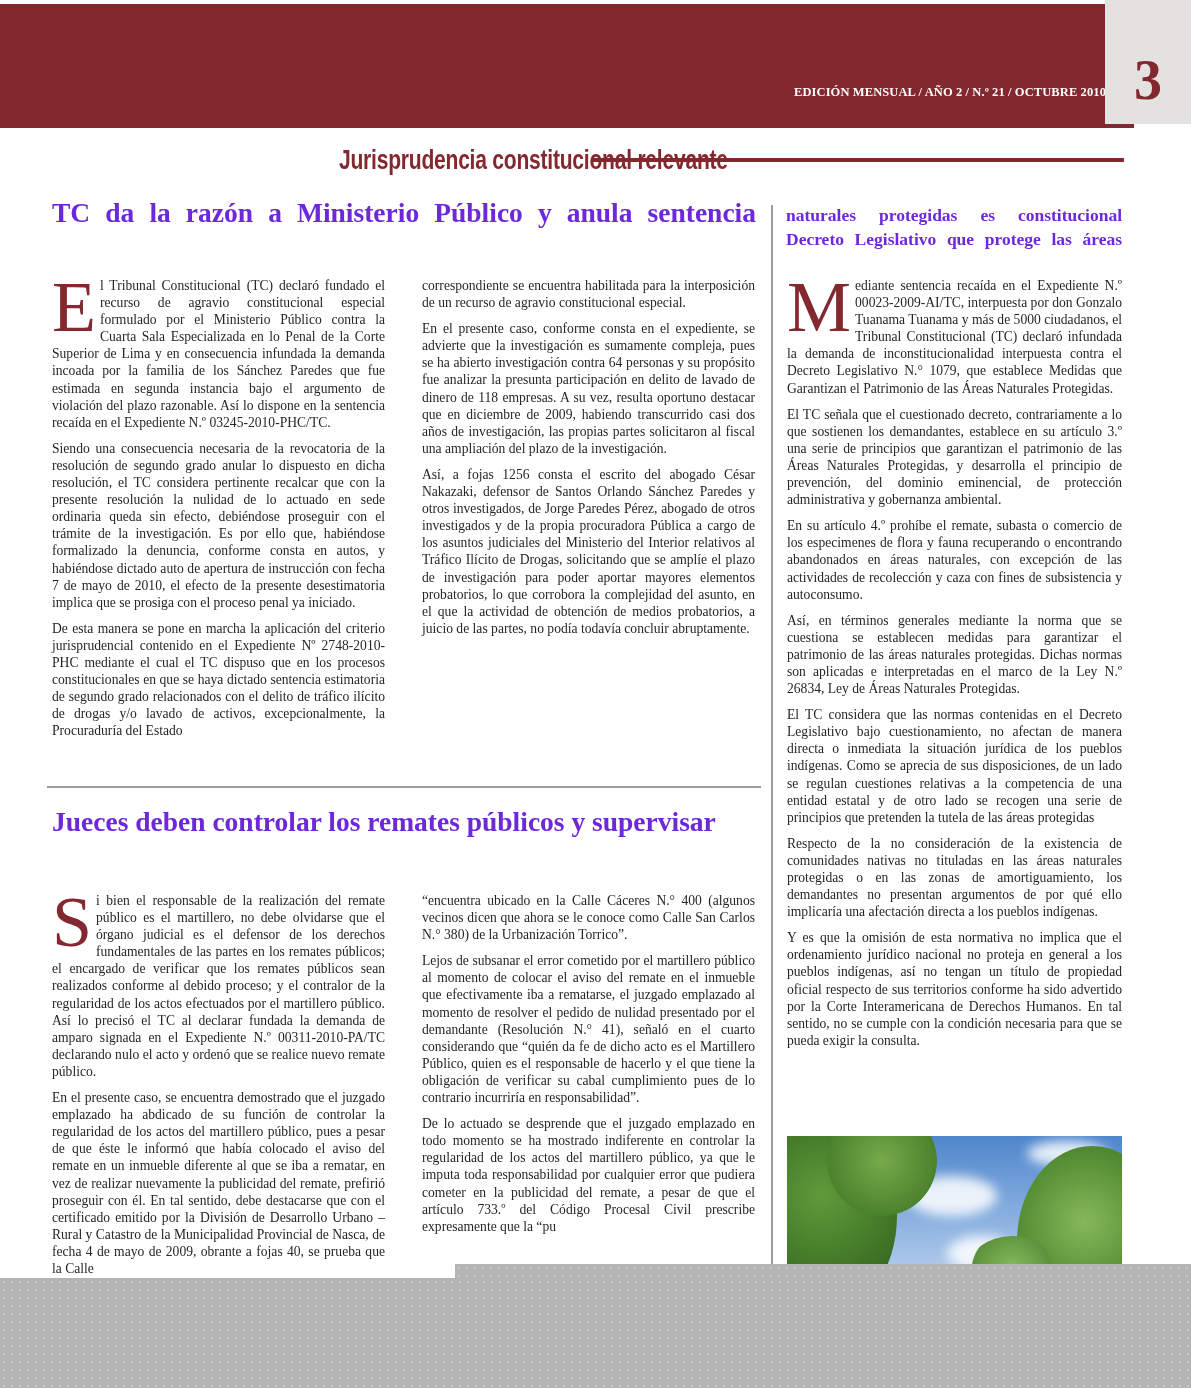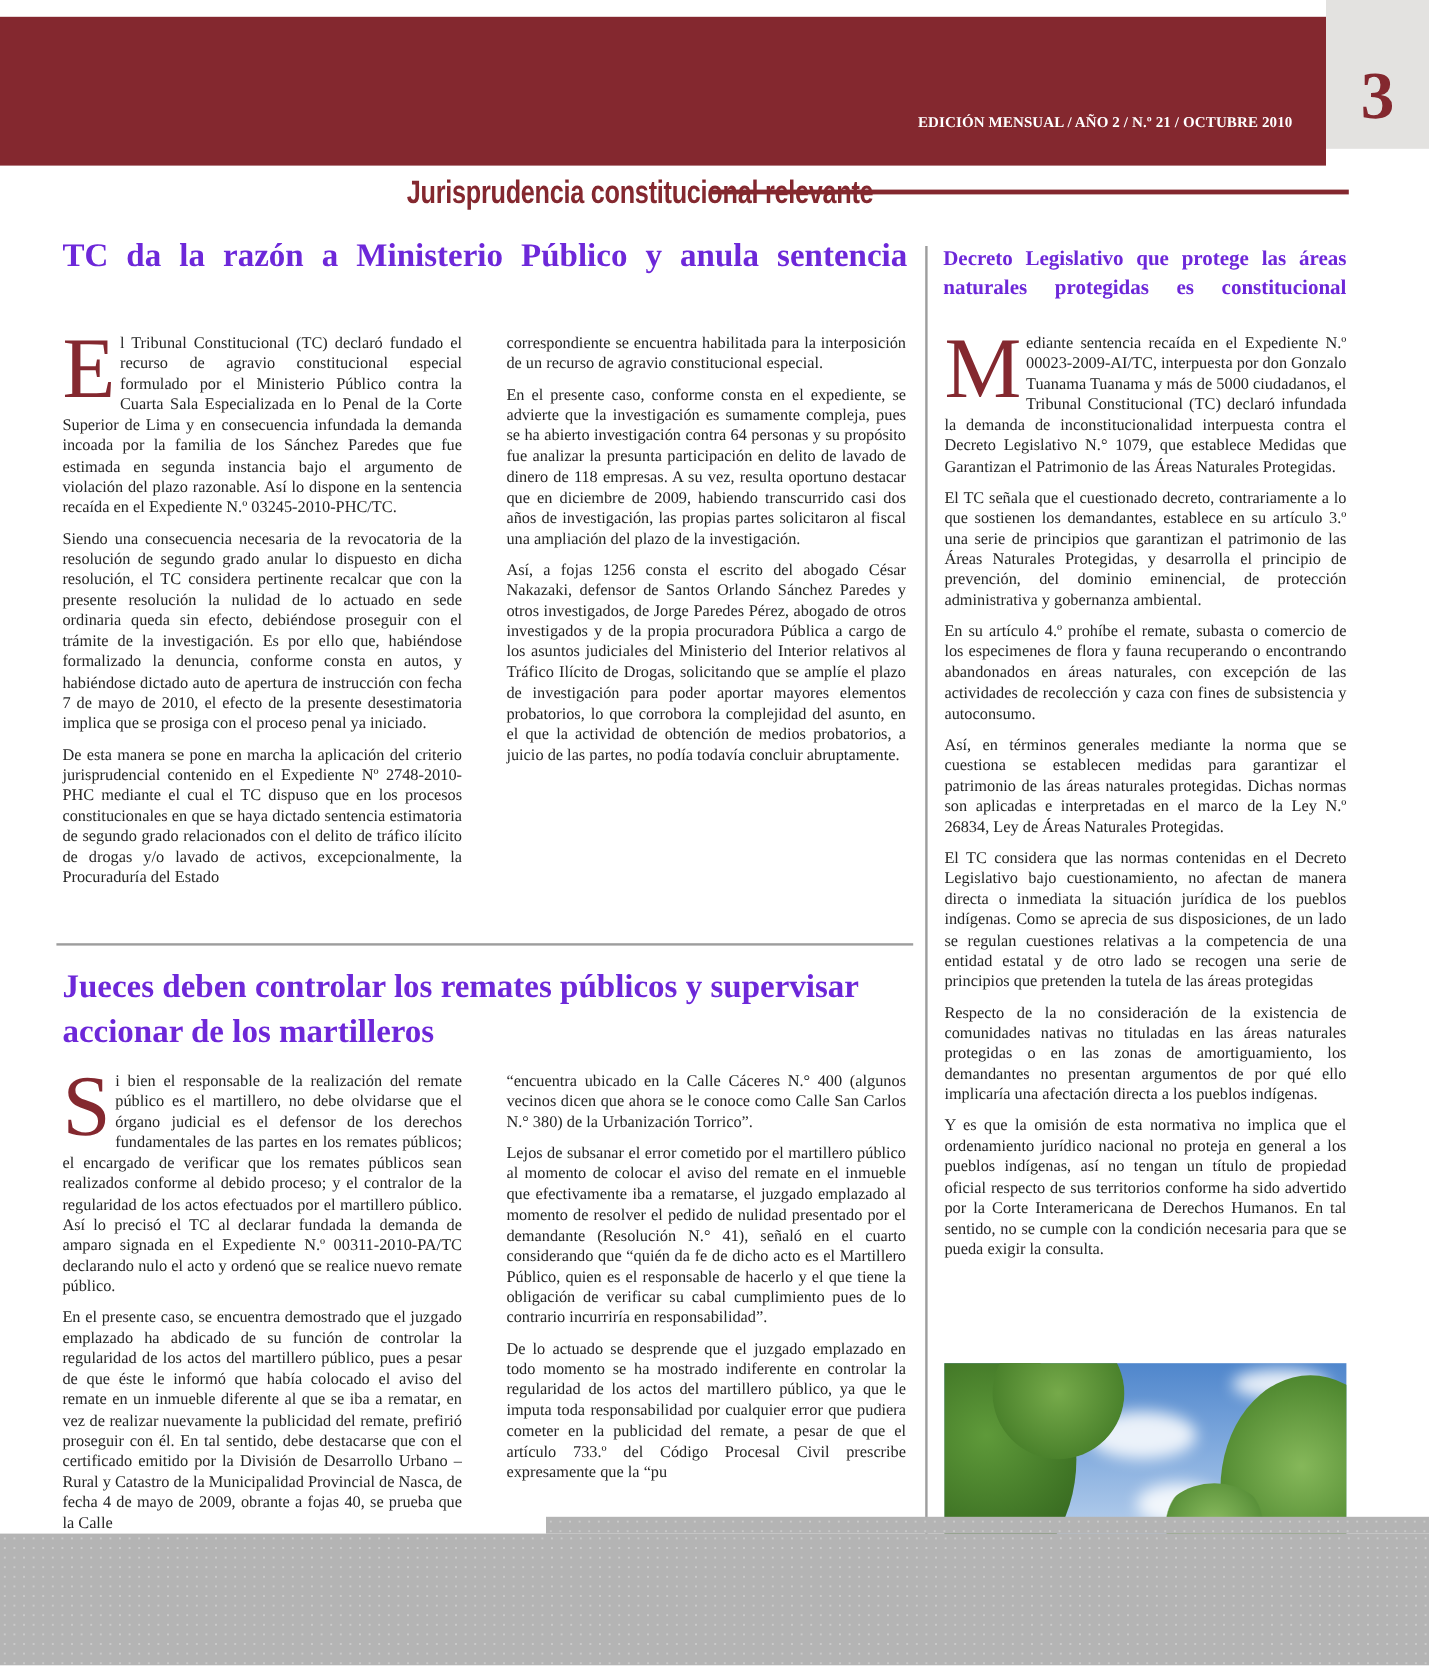--- a/index.html
+++ b/index.html
@@ -3,22 +3,23 @@
 <meta charset="utf-8">
 <style>
   html, body { margin: 0; padding: 0; }
   body {
     width: 1191px; height: 1388px; position: relative; overflow: hidden;
     background: #ffffff;
     font-family: "Liberation Serif", serif;
     color: #222;
   }
   .masthead {
-    position: absolute; left: 0; top: 14px; width: 1105px; height: 124px;
+    position: absolute; left: 0; top: 4px; width: 1105px; height: 124px;
     background: #84282f;
+    padding-left: 29px;
   }
   .edition {
     position: absolute; right: 28px; top: 81px;
     color: #fff; font-family: "Liberation Serif", serif; font-weight: bold;
     font-size: 12.5px; letter-spacing: 0.1px; white-space: nowrap;
   }
   .pagebox {
     position: absolute; left: 1105px; top: 0; width: 86px; height: 124px;
     background: #e3e2e0;
   }
@@ -111,22 +112,22 @@
 <div class="col c2">
   <p>correspondiente se encuentra habilitada para la interposición de un recurso de agravio constitucional especial.</p>
   <p>En el presente caso, conforme consta en el expediente, se advierte que la investigación es sumamente compleja, pues se ha abierto investigación contra 64 personas y su propósito fue analizar la presunta participación en delito de lavado de dinero de 118 empresas. A su vez, resulta oportuno destacar que en diciembre de 2009, habiendo transcurrido casi dos años de investigación, las propias partes solicitaron al fiscal una ampliación del plazo de la investigación.</p>
   <p>Así, a fojas 1256 consta el escrito del abogado César Nakazaki, defensor de Santos Orlando Sánchez Paredes y otros investigados, de Jorge Paredes Pérez, abogado de otros investigados y de la propia procuradora Pública a cargo de los asuntos judiciales del Ministerio del Interior relativos al Tráfico Ilícito de Drogas, solicitando que se amplíe el plazo de investigación para poder aportar mayores elementos probatorios, lo que corrobora la complejidad del asunto, en el que la actividad de obtención de medios probatorios, a juicio de las partes, no podía todavía concluir abruptamente.</p>
 </div>
 
 <div class="hdivider"></div>
 <div class="vdivider"></div>
 
 <div class="headline h2">
+  <span class="inner">naturales protegidas es constitucional</span>
   <span class="inner">Decreto Legislativo que protege las áreas</span>
-  <span class="inner">naturales protegidas es constitucional</span>
 </div>
 
 <div class="col c3">
   <p><span class="dropcap">M</span><span>ediante sentencia recaída en el Expediente N.º 00023-2009-AI/TC, interpuesta por don Gonzalo Tuanama Tuanama y más de 5000 ciudadanos, el Tribunal Constitucional (TC) declaró infundada la demanda de inconstitucionalidad interpuesta contra el Decreto Legislativo N.° 1079, que establece Medidas que Garantizan el Patrimonio de las Áreas Naturales Protegidas.</span></p>
   <p>El TC señala que el cuestionado decreto, contrariamente a lo que sostienen los demandantes, establece en su artículo 3.º una serie de principios que garantizan el patrimonio de las Áreas Naturales Protegidas, y desarrolla el principio de prevención, del dominio eminencial, de protección administrativa y gobernanza ambiental.</p>
   <p>En su artículo 4.º prohíbe el remate, subasta o comercio de los especimenes de flora y fauna recuperando o encontrando abandonados en áreas naturales, con excepción de las actividades de recolección y caza con fines de subsistencia y autoconsumo.</p>
   <p>Así, en términos generales mediante la norma que se cuestiona se establecen medidas para garantizar el patrimonio de las áreas naturales protegidas. Dichas normas son aplicadas e interpretadas en el marco de la Ley N.º 26834, Ley de Áreas Naturales Protegidas.</p>
   <p>El TC considera que las normas contenidas en el Decreto Legislativo bajo cuestionamiento, no afectan de manera directa o inmediata la situación jurídica de los pueblos indígenas. Como se aprecia de sus disposiciones, de un lado se regulan cuestiones relativas a la competencia de una entidad estatal y de otro lado se recogen una serie de principios que pretenden la tutela de las áreas protegidas</p>
   <p>Respecto de la no consideración de la existencia de comunidades nativas no tituladas en las áreas naturales protegidas o en las zonas de amortiguamiento, los demandantes no presentan argumentos de por qué ello implicaría una afectación directa a los pueblos indígenas.</p>
   <p>Y es que la omisión de esta normativa no implica que el ordenamiento jurídico nacional no proteja en general a los pueblos indígenas, así no tengan un título de propiedad oficial respecto de sus territorios conforme ha sido advertido por la Corte Interamericana de Derechos Humanos. En tal sentido, no se cumple con la condición necesaria para que se pueda exigir la consulta.</p>
@@ -137,21 +138,20 @@
   <div class="cloud" style="left:160px;top:100px;width:70px;height:35px;"></div>
   <div class="cloud" style="left:240px;top:5px;width:80px;height:25px;"></div>
   <div class="tree" style="left:-40px;top:-20px;width:150px;height:200px;background:radial-gradient(circle at 50% 40%, #5f9a3a 0%, #3f7425 55%, #2a5418 100%);"></div>
   <div class="tree" style="left:40px;top:-30px;width:110px;height:110px;background:radial-gradient(circle, #76aa4a 0%, #4b822c 70%, transparent 72%);"></div>
   <div class="tree" style="left:230px;top:10px;width:150px;height:190px;background:radial-gradient(circle at 45% 40%, #86b85a 0%, #4d862e 55%, #2f5d1c 100%);"></div>
   <div class="tree" style="left:180px;top:100px;width:90px;height:70px;background:radial-gradient(circle, #8cbd60 0%, #5a913a 70%, transparent 72%);"></div>
 </div>
 
 <div class="headline h3">
   <span class="inner">Jueces deben controlar los remates públicos y supervisar</span>
-  <span class="inner">accionar de los martilleros</span>
 </div>
 
 <div class="col c4">
   <p><span class="dropcap">S</span><span>i bien el responsable de la realización del remate público es el martillero, no debe olvidarse que el órgano judicial es el defensor de los derechos fundamentales de las partes en los remates públicos; el encargado de verificar que los remates públicos sean realizados conforme al debido proceso; y el contralor de la regularidad de los actos efectuados por el martillero público. Así lo precisó el TC al declarar fundada la demanda de amparo signada en el Expediente N.º 00311-2010-PA/TC declarando nulo el acto y ordenó que se realice nuevo remate público.</span></p>
   <p class="gap">En el presente caso, se encuentra demostrado que el juzgado emplazado ha abdicado de su función de controlar la regularidad de los actos del martillero público, pues a pesar de que éste le informó que había colocado el aviso del remate en un inmueble diferente al que se iba a rematar, en vez de realizar nuevamente la publicidad del remate, prefirió proseguir con él. En tal sentido, debe destacarse que con el certificado emitido por la División de Desarrollo Urbano – Rural y Catastro de la Municipalidad Provincial de Nasca, de fecha 4 de mayo de 2009, obrante a fojas 40, se prueba que la Calle</p>
 </div>
 
 <div class="col c5">
   <p>“encuentra ubicado en la Calle Cáceres N.° 400 (algunos vecinos dicen que ahora se le conoce como Calle San Carlos N.° 380) de la Urbanización Torrico”.</p>
   <p class="gap">Lejos de subsanar el error cometido por el martillero público al momento de colocar el aviso del remate en el inmueble que efectivamente iba a rematarse, el juzgado emplazado al momento de resolver el pedido de nulidad presentado por el demandante (Resolución N.° 41), señaló en el cuarto considerando que “quién da fe de dicho acto es el Martillero Público, quien es el responsable de hacerlo y el que tiene la obligación de verificar su cabal cumplimiento pues de lo contrario incurriría en responsabilidad”.</p>

